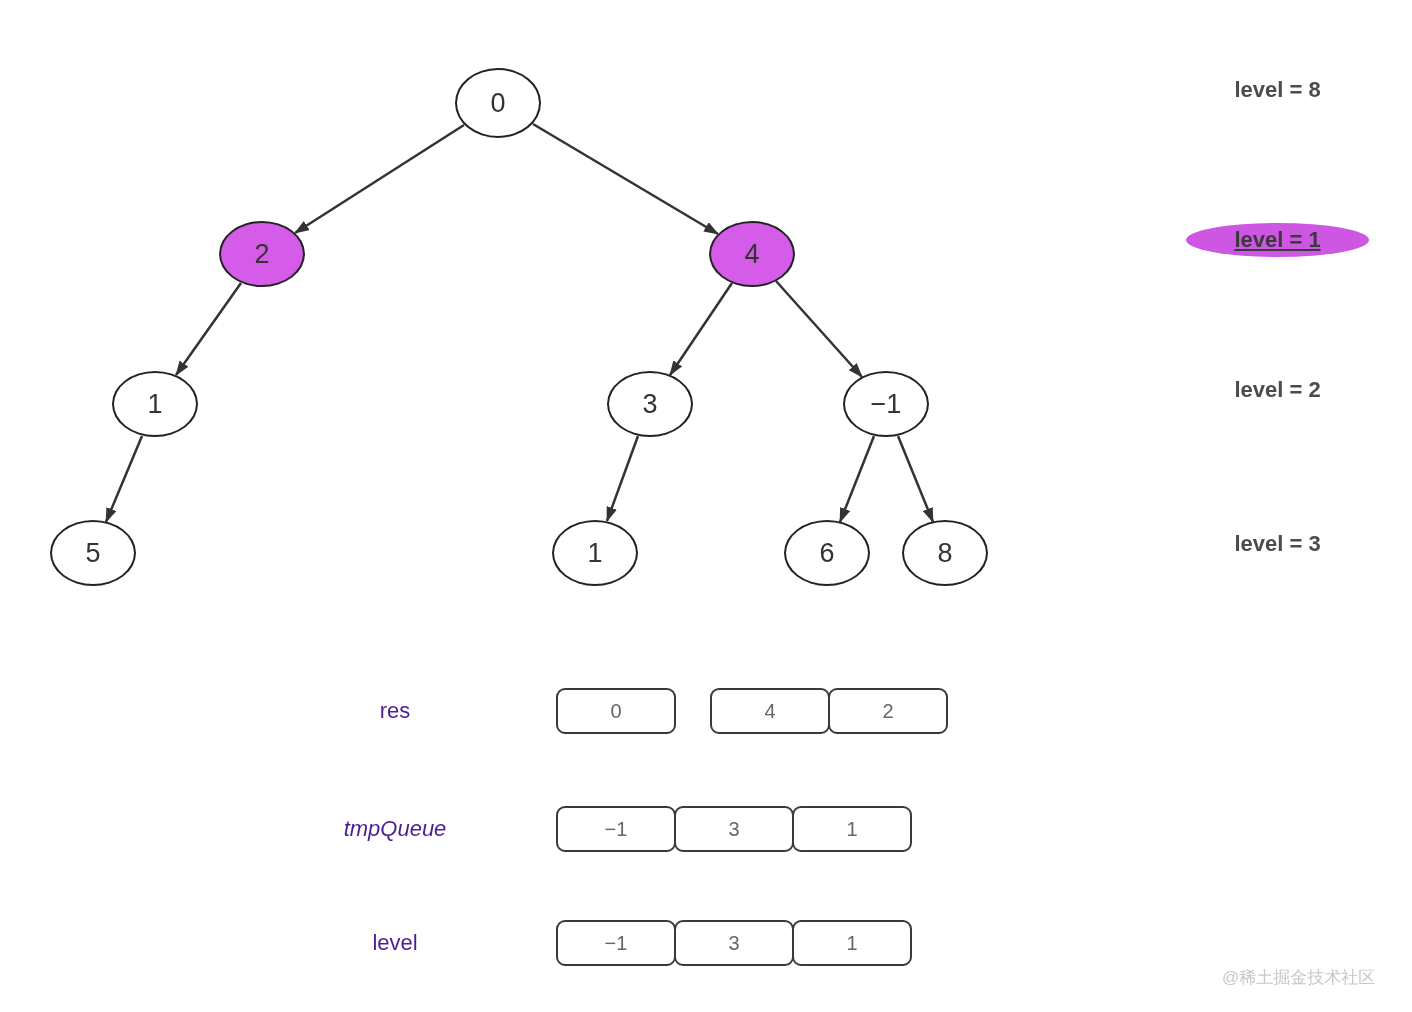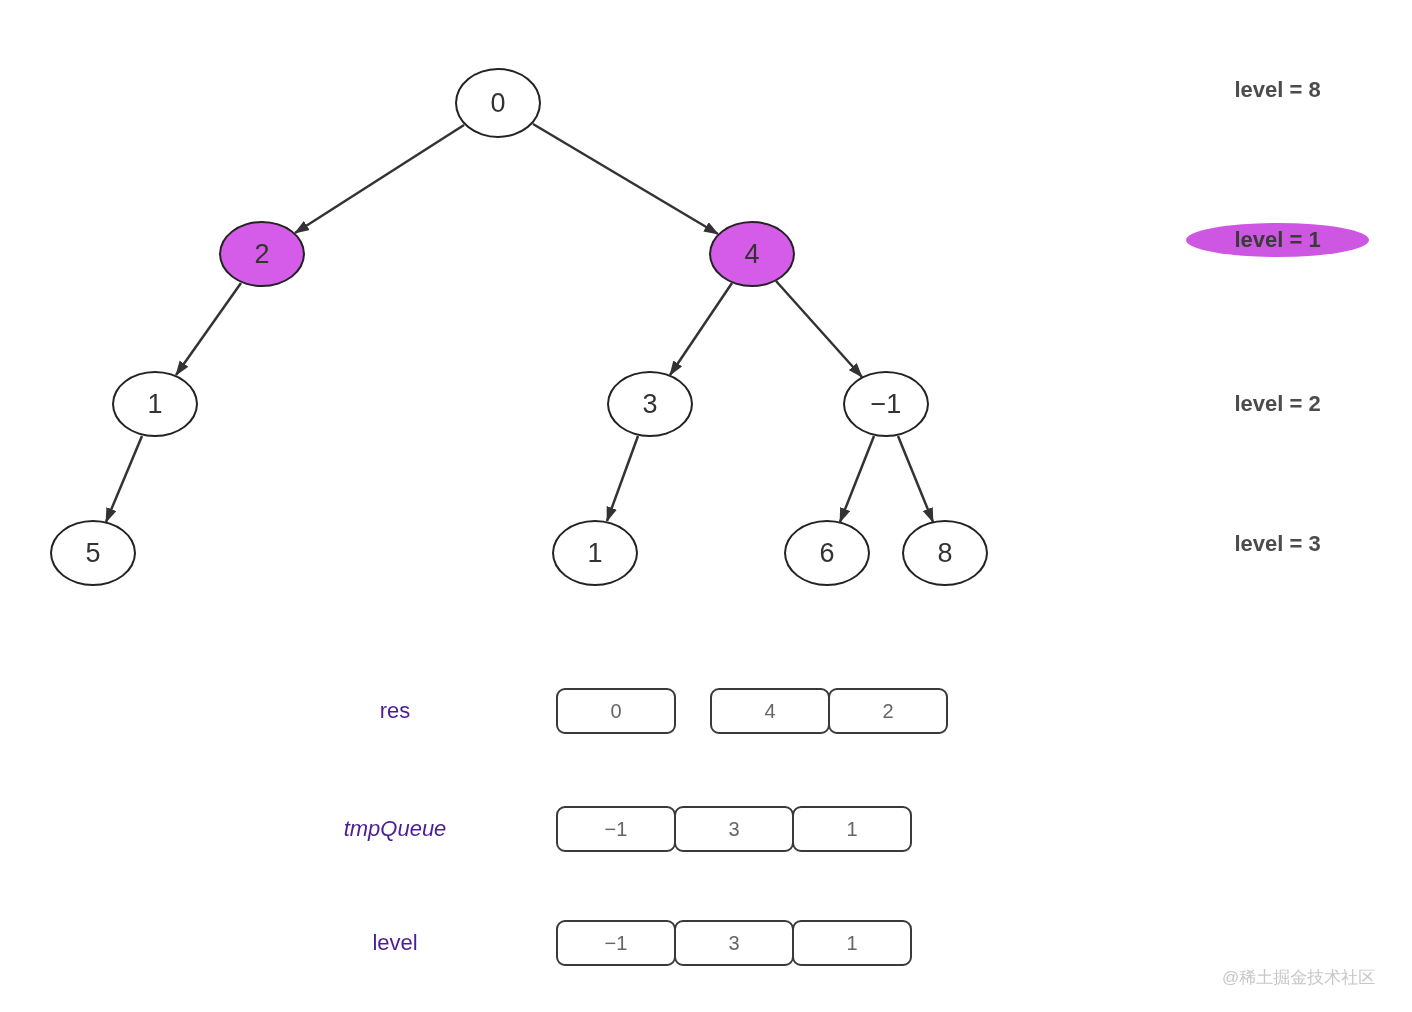--- a/index.html
+++ b/index.html
@@ -83,23 +83,23 @@
   </div>
   <div class="node" style="left:902px; top:520px; width:86px; height:66px;">
     <span class="node-label">8</span>
   </div>
 
   <div class="level-row" style="top:73px;">
     <span class="level-text">level = 8</span>
   </div>
   <div class="level-row" style="top:223px;">
     <div class="level-ellipse" style="background-color: rgb(205, 87, 226);"></div>
-    <span class="level-text" style="color:#3a3a3a;">level = 1</span>
+    <span class="level-text" style="color:#3a3a3a;text-decoration:underline;">level = 1</span>
   </div>
-  <div class="level-row" style="top:387px;">
+  <div class="level-row" style="top:373px;">
     <span class="level-text">level = 2</span>
   </div>
   <div class="level-row" style="top:523px;align-items:flex-end;">
     <span class="level-text">level = 3</span>
   </div>
 
   <div class="array-label" style="top:698px;">res</div>
   <div class="box" style="left:556px; top:688px;">
     <span>0</span>
   </div>

